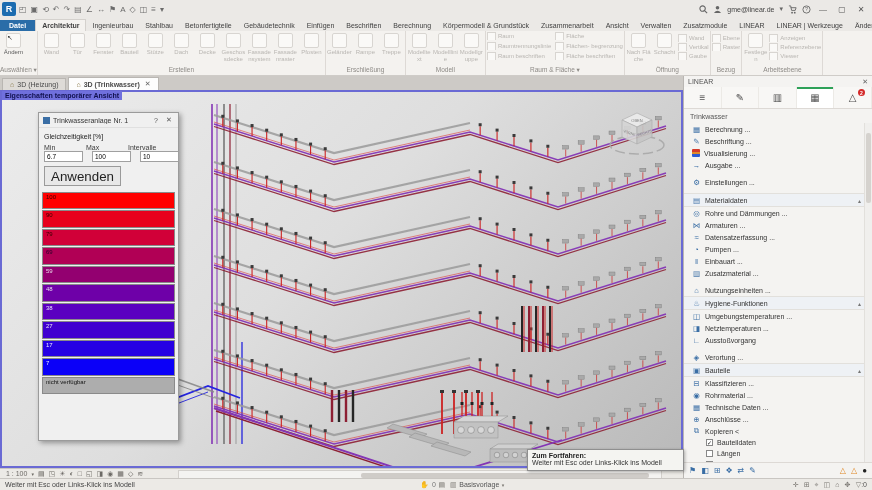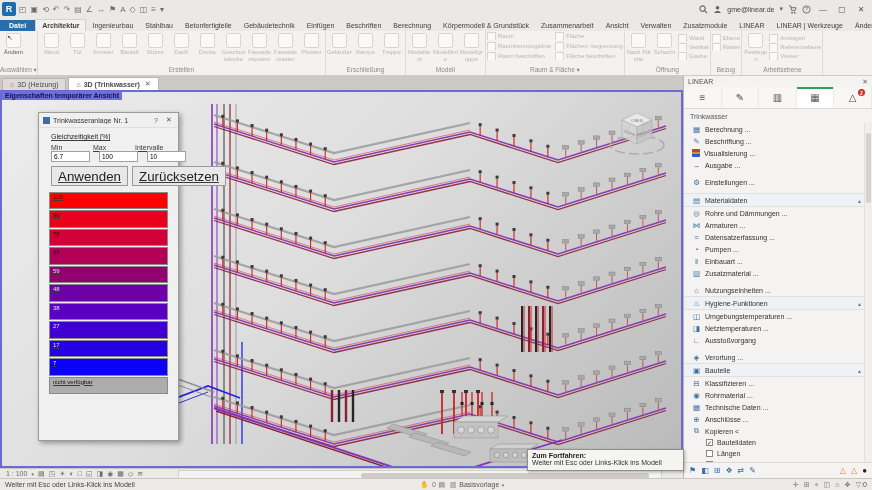--- a/index.html
+++ b/index.html
@@ -48,21 +48,21 @@
   #tempprops{left:2px;top:91px;background:#7070dd;color:#11114f;font-weight:bold;padding:1px 3px;z-index:5;}
   #model{position:absolute;left:0;top:0;width:683px;height:378px;}
   
   #viewcube{right:12px;top:14px;width:62px;height:52px;position:absolute;opacity:.9;}
   
   #dialog{left:38px;top:112px;width:139px;height:327px;background:#f0f0f0;border:1px solid #9b9b9b;box-shadow:2px 2px 5px rgba(0,0,0,.35);z-index:10;}
   #dlg-title{height:14px;display:flex;align-items:center;gap:3px;padding:0 4px;background:#f0f0f0;border-bottom:1px solid #e0e0e0;}
   #dlg-title .dic{width:7px;height:7px;background:#3a6ea5;}
   #dlg-title .t{flex:1;color:#333;white-space:nowrap;overflow:hidden;}
   #dlg-title .hb{color:#555;width:10px;text-align:center;}
-  #dlg-body{padding:3px 10px 0;text-decoration:underline;}
+  #dlg-body{padding:3px 3px 0;}
   #dlg-section{color:#222;margin:2px 0 4px 2px;}
   .frow{display:flex;gap:9px;margin-left:2px;}
   .fcol{display:flex;flex-direction:column;gap:1px;}
   .fcol input{width:33px;height:9px;border:1px solid #a0a0a0;font-size:6.5px;padding:0 2px;font-family:inherit;background:#fff;}
   .dbtnrow{display:flex;gap:4px;margin:4px 0 5px 2px;}
   .dbtn{border:1px solid #9a9a9a;background:#e8e8e8;padding:1.5px 6px;color:#222;}
   .legend{display:flex;flex-direction:column;}
   .lbar{height:17.5px;border:1px solid #8a8a8a;margin:0.5px 0;padding:1px 0 0 3px;font-size:6px;box-sizing:border-box;}
   
   #tooltip{left:527px;top:449px;width:157px;height:22px;background:#f4f4f1;border:1px solid #8f8f8f;box-shadow:1px 1px 3px rgba(0,0,0,.3);z-index:12;padding:2px 4px;box-sizing:border-box;}
@@ -777,21 +777,20 @@
         </div>
         <div class="fcol">
           <input value="100" style="">
         </div>
         <div class="fcol">
           <input value="10" style="">
         </div>
       </div>
     <div class="dbtnrow" id="dlgbtns">
         <button class="dbtn">Anwenden</button>
-        <button class="dbtn">Zurücksetzen</button>
       </div>
     <div class="legend" id="legend">
         <div class="lbar" style="background: rgb(255, 0, 0); color: rgb(58, 0, 0);">100</div>
         <div class="lbar" style="background: rgb(232, 0, 28); color: rgb(58, 0, 0);">90</div>
         <div class="lbar" style="background: rgb(209, 0, 56); color: rgb(58, 0, 0);">79</div>
         <div class="lbar" style="background: rgb(177, 0, 85); color: rgb(42, 0, 42);">69</div>
         <div class="lbar" style="background: rgb(147, 0, 112); color: rgb(232, 216, 232);">59</div>
         <div class="lbar" style="background: rgb(110, 0, 168); color: rgb(232, 216, 240);">48</div>
         <div class="lbar" style="background: rgb(90, 0, 192); color: rgb(232, 224, 248);">38</div>
         <div class="lbar" style="background: rgb(64, 0, 208); color: rgb(232, 224, 248);">27</div>

